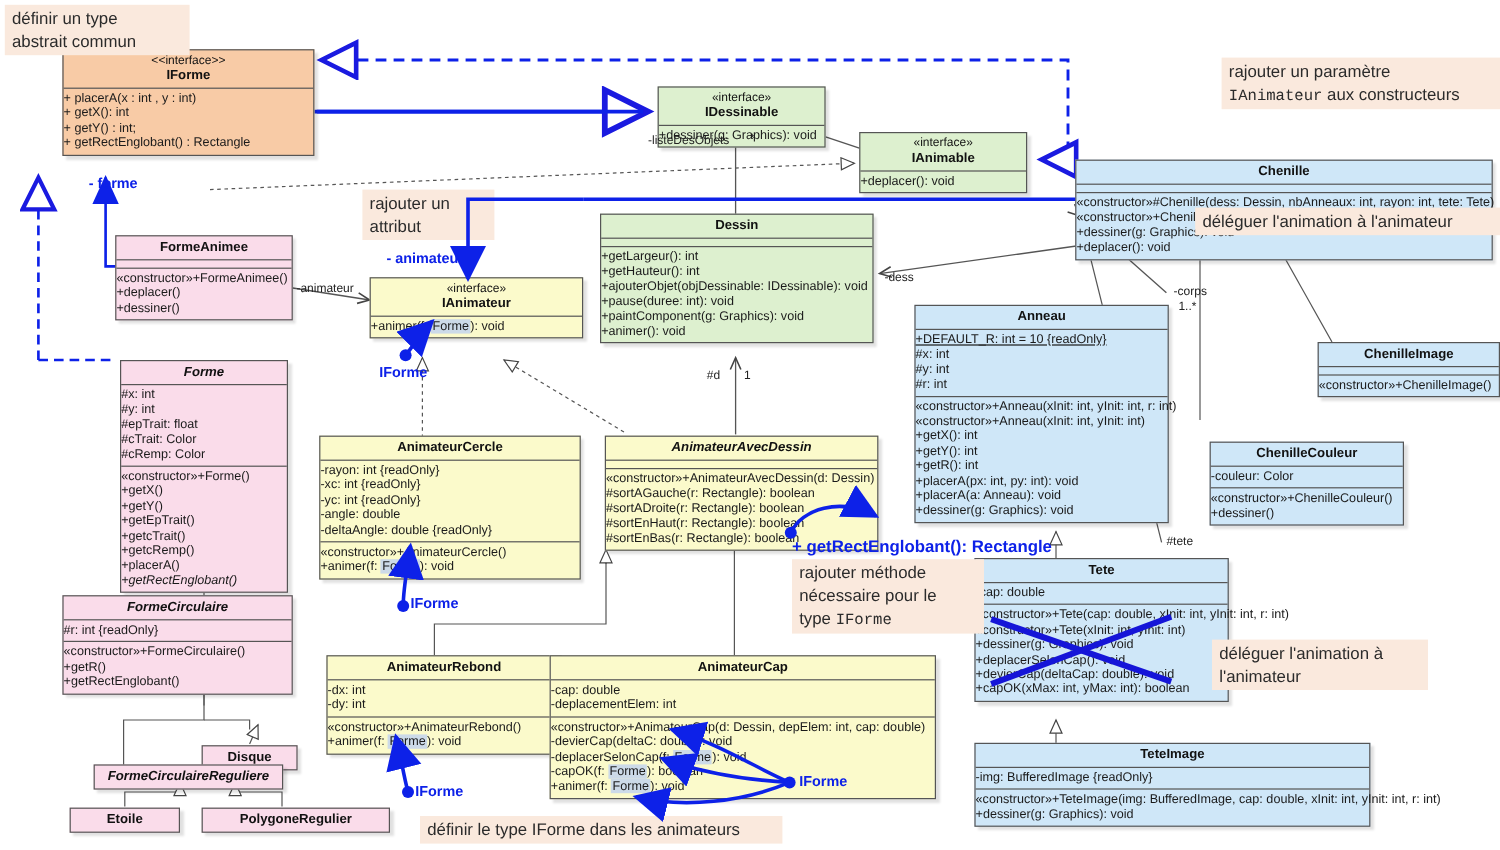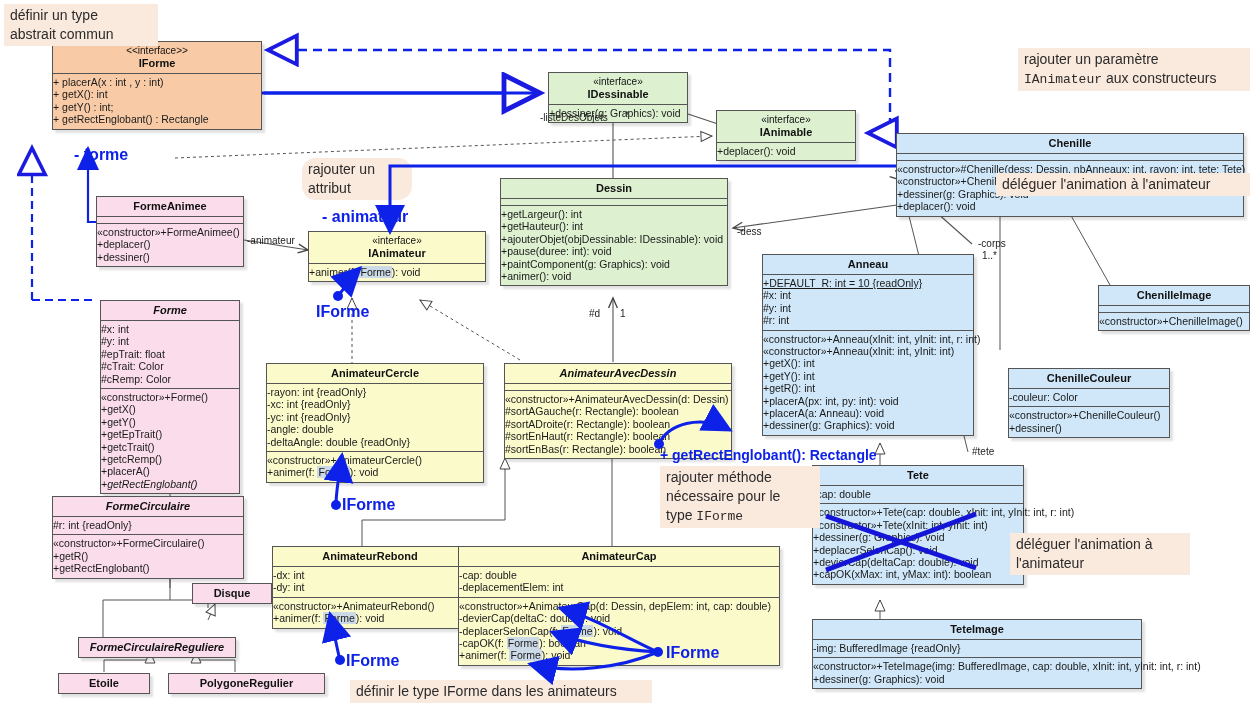--- a/index.html
+++ b/index.html
@@ -34,21 +34,21 @@
   
   .hl{background:#ccdae8;padding:0 1px;}
 
   
   .note{position:absolute;background:#fae9dd;color:#2b2b2b;
         font-size:14px;line-height:19px;z-index:30;padding:2px 6px;
         font-family:"Liberation Sans","DejaVu Sans",sans-serif;}
   .note .mono{font-family:"Liberation Mono","DejaVu Sans Mono",monospace;font-size:13px;}
 
   
-  .blue-lbl{position:absolute;color:#0d21e8;font-weight:bold;font-size:16px;z-index:35;white-space:nowrap;}
+  .blue-lbl{position:absolute;color:#0d21e8;font-weight:bold;font-size:12px;z-index:35;white-space:nowrap;}
   .blue-lbl.big{font-size:14px;}
 
   
   .edge-lbl{position:absolute;font-size:10px;color:#222;z-index:20;white-space:nowrap;}
 </style>
 </head>
 <body>
 
 <div id="canvas">
 
@@ -232,21 +232,21 @@
     <div class="sec">
       <div class="row">#r: int {readOnly}</div>
     </div>
     <div class="sec">
       <div class="row ctor">«constructor»+FormeCirculaire()</div>
       <div class="row">+getR()</div>
       <div class="row">+getRectEnglobant()</div>
     </div>
   </div>
 
-  <div class="cls pal-pink" style="left:168px;top:583px;width:80px;margin-left:24px;">
+  <div class="cls pal-pink" style="left:168px;top:621px;width:80px;">
     <div class="hdr">Disque</div>
   </div>
 
   <div class="cls pal-pink" style="left:78px;top:637px;width:158px;">
     <div class="hdr ital">FormeCirculaireReguliere</div>
   </div>
 
   <div class="cls pal-pink" style="left:58px;top:673px;width:92px;">
     <div class="hdr">Etoile</div>
   </div>
@@ -393,21 +393,21 @@
   <div class="edge-lbl" style="left:620px;top:308px;">1</div>
   <div class="edge-lbl" style="left:978px;top:238px;">-corps</div>
   <div class="edge-lbl" style="left:982px;top:250px;">1..*</div>
   <div class="edge-lbl" style="left:972px;top:446px;">#tete</div>
 
   <div class="note" style="left:4px;top:4px;width:142px;">
     <div>définir un type</div>
     <div>abstrait  commun</div>
   </div>
 
-  <div class="note" style="left:302px;top:158px;width:98px;border-radius:14px;">
+  <div class="note" style="left:302px;top:158px;width:98px;">
     <div>rajouter un</div>
     <div>attribut</div>
   </div>
 
   <div class="note" style="left:1018px;top:48px;width:226px;">
     <div>rajouter un paramètre</div>
     <div><span class="mono">IAnimateur</span> aux constructeurs</div>
   </div>
 
   <div class="note" style="left:996px;top:173px;width:250px;">

